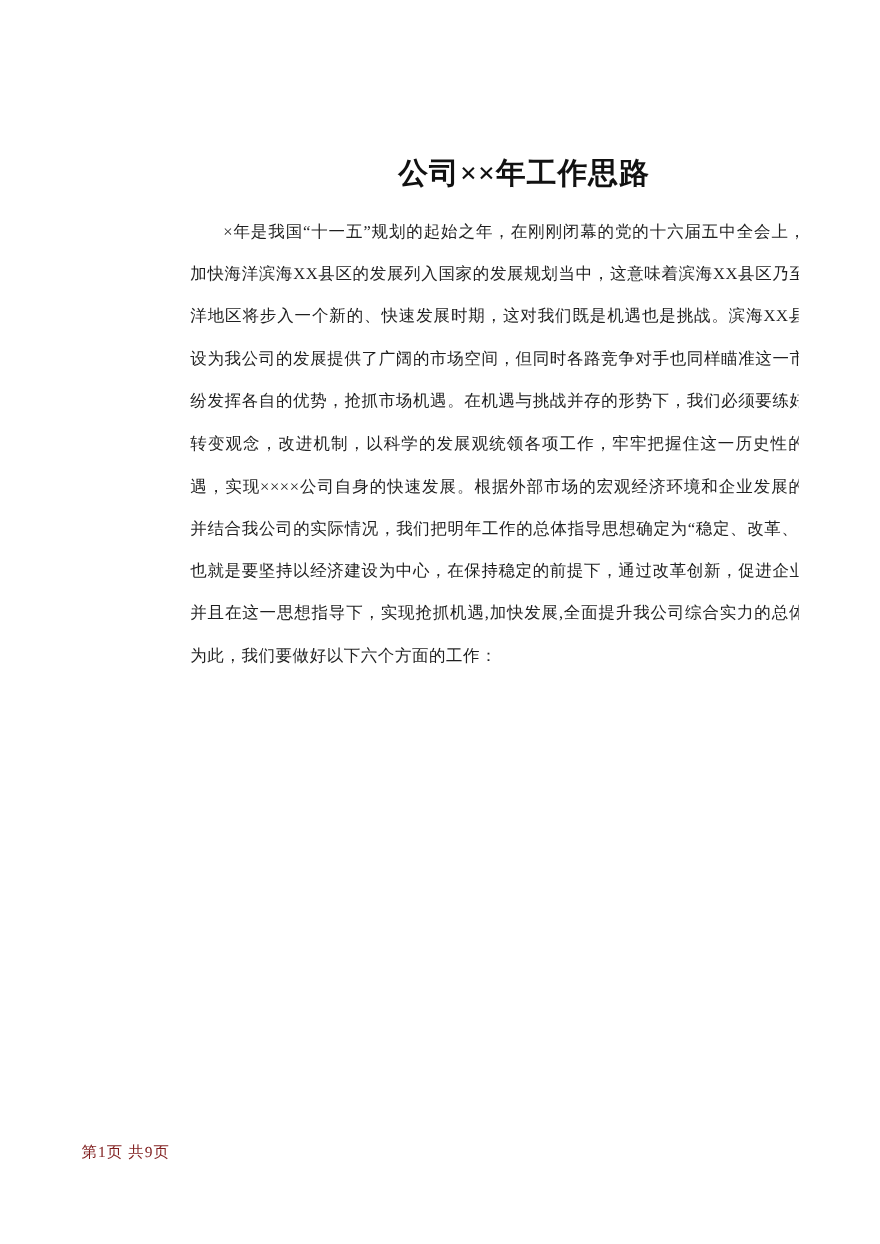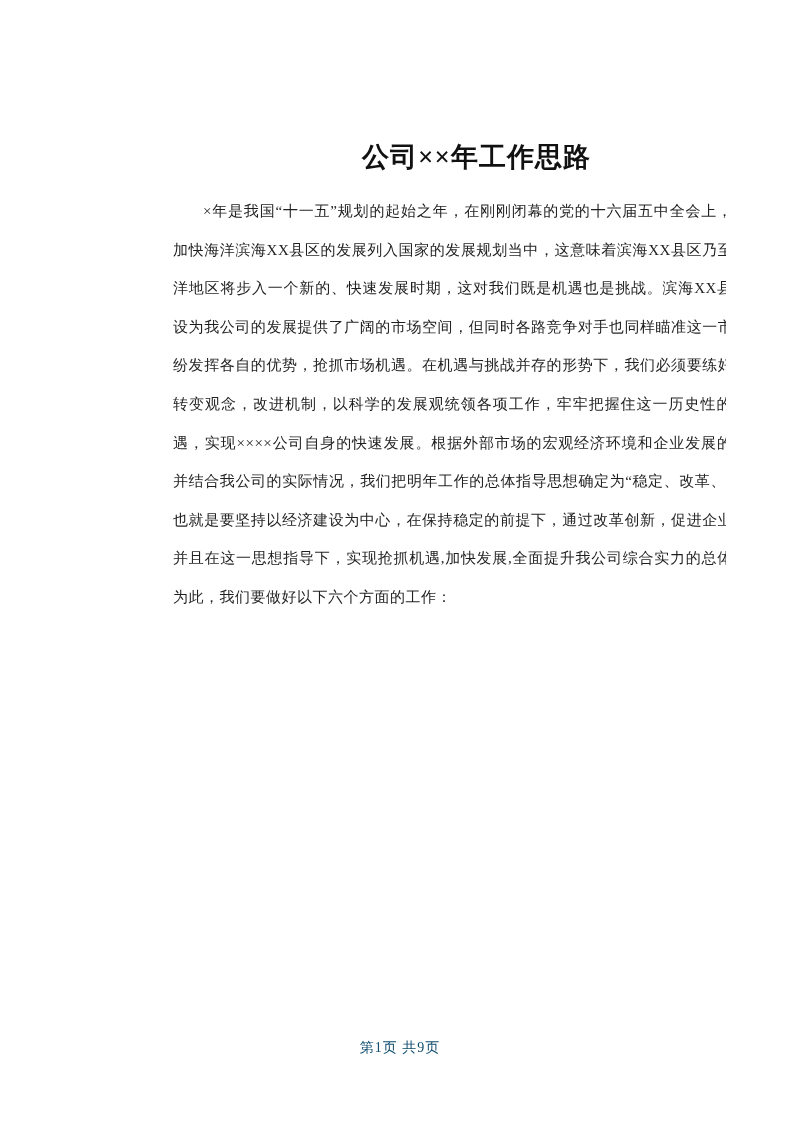--- a/index.html
+++ b/index.html
@@ -41,23 +41,22 @@
       text-align-last: left;
       text-indent: 2em;
       letter-spacing: 0.5px;
       word-break: break-all;
     }
     .footer {
       position: absolute;
       left: 0;
       width: 100%;
       bottom: 74px;
-      text-align: center;
       font-size: 14px;
-      color: #0c4a6e;
+      color: #7f1d1d;
       letter-spacing: 1px;
     }
   </style>
 </head>
 <body>
 
 <div class="page">
   <div class="content">
     <h1 class="doc-title">公司××年工作思路</h1>
     <p class="para">×年是我国“十一五”规划的起始之年，在刚刚闭幕的党的十六届五中全会上，中央把加快海洋滨海XX县区的发展列入国家的发展规划当中，这意味着滨海XX县区乃至整个海洋地区将步入一个新的、快速发展时期，这对我们既是机遇也是挑战。滨海XX县区的建设为我公司的发展提供了广阔的市场空间，但同时各路竞争对手也同样瞄准这一市场，纷纷发挥各自的优势，抢抓市场机遇。在机遇与挑战并存的形势下，我们必须要练好内功，转变观念，改进机制，以科学的发展观统领各项工作，牢牢把握住这一历史性的发展机遇，实现××××公司自身的快速发展。根据外部市场的宏观经济环境和企业发展的需要，并结合我公司的实际情况，我们把明年工作的总体指导思想确定为“稳定、改革、发展”，也就是要坚持以经济建设为中心，在保持稳定的前提下，通过改革创新，促进企业发展。并且在这一思想指导下，实现抢抓机遇,加快发展,全面提升我公司综合实力的总体目标。为此，我们要做好以下六个方面的工作：</p>

